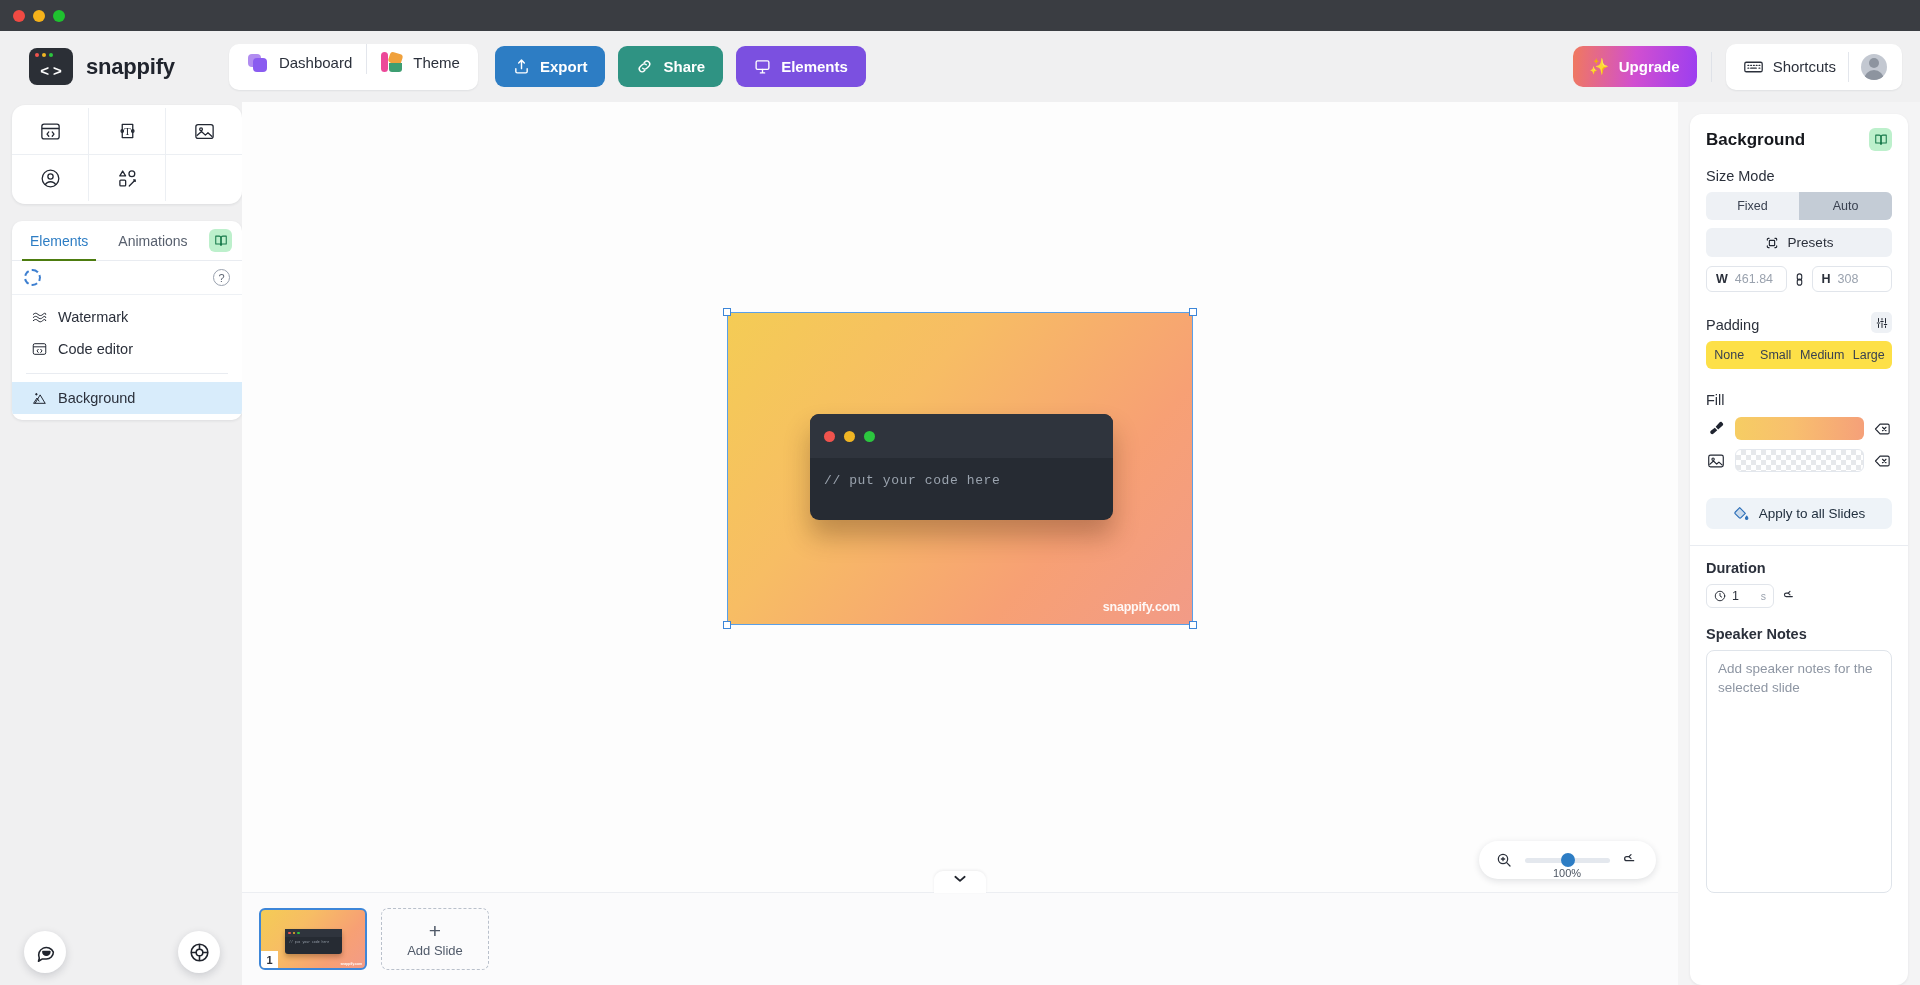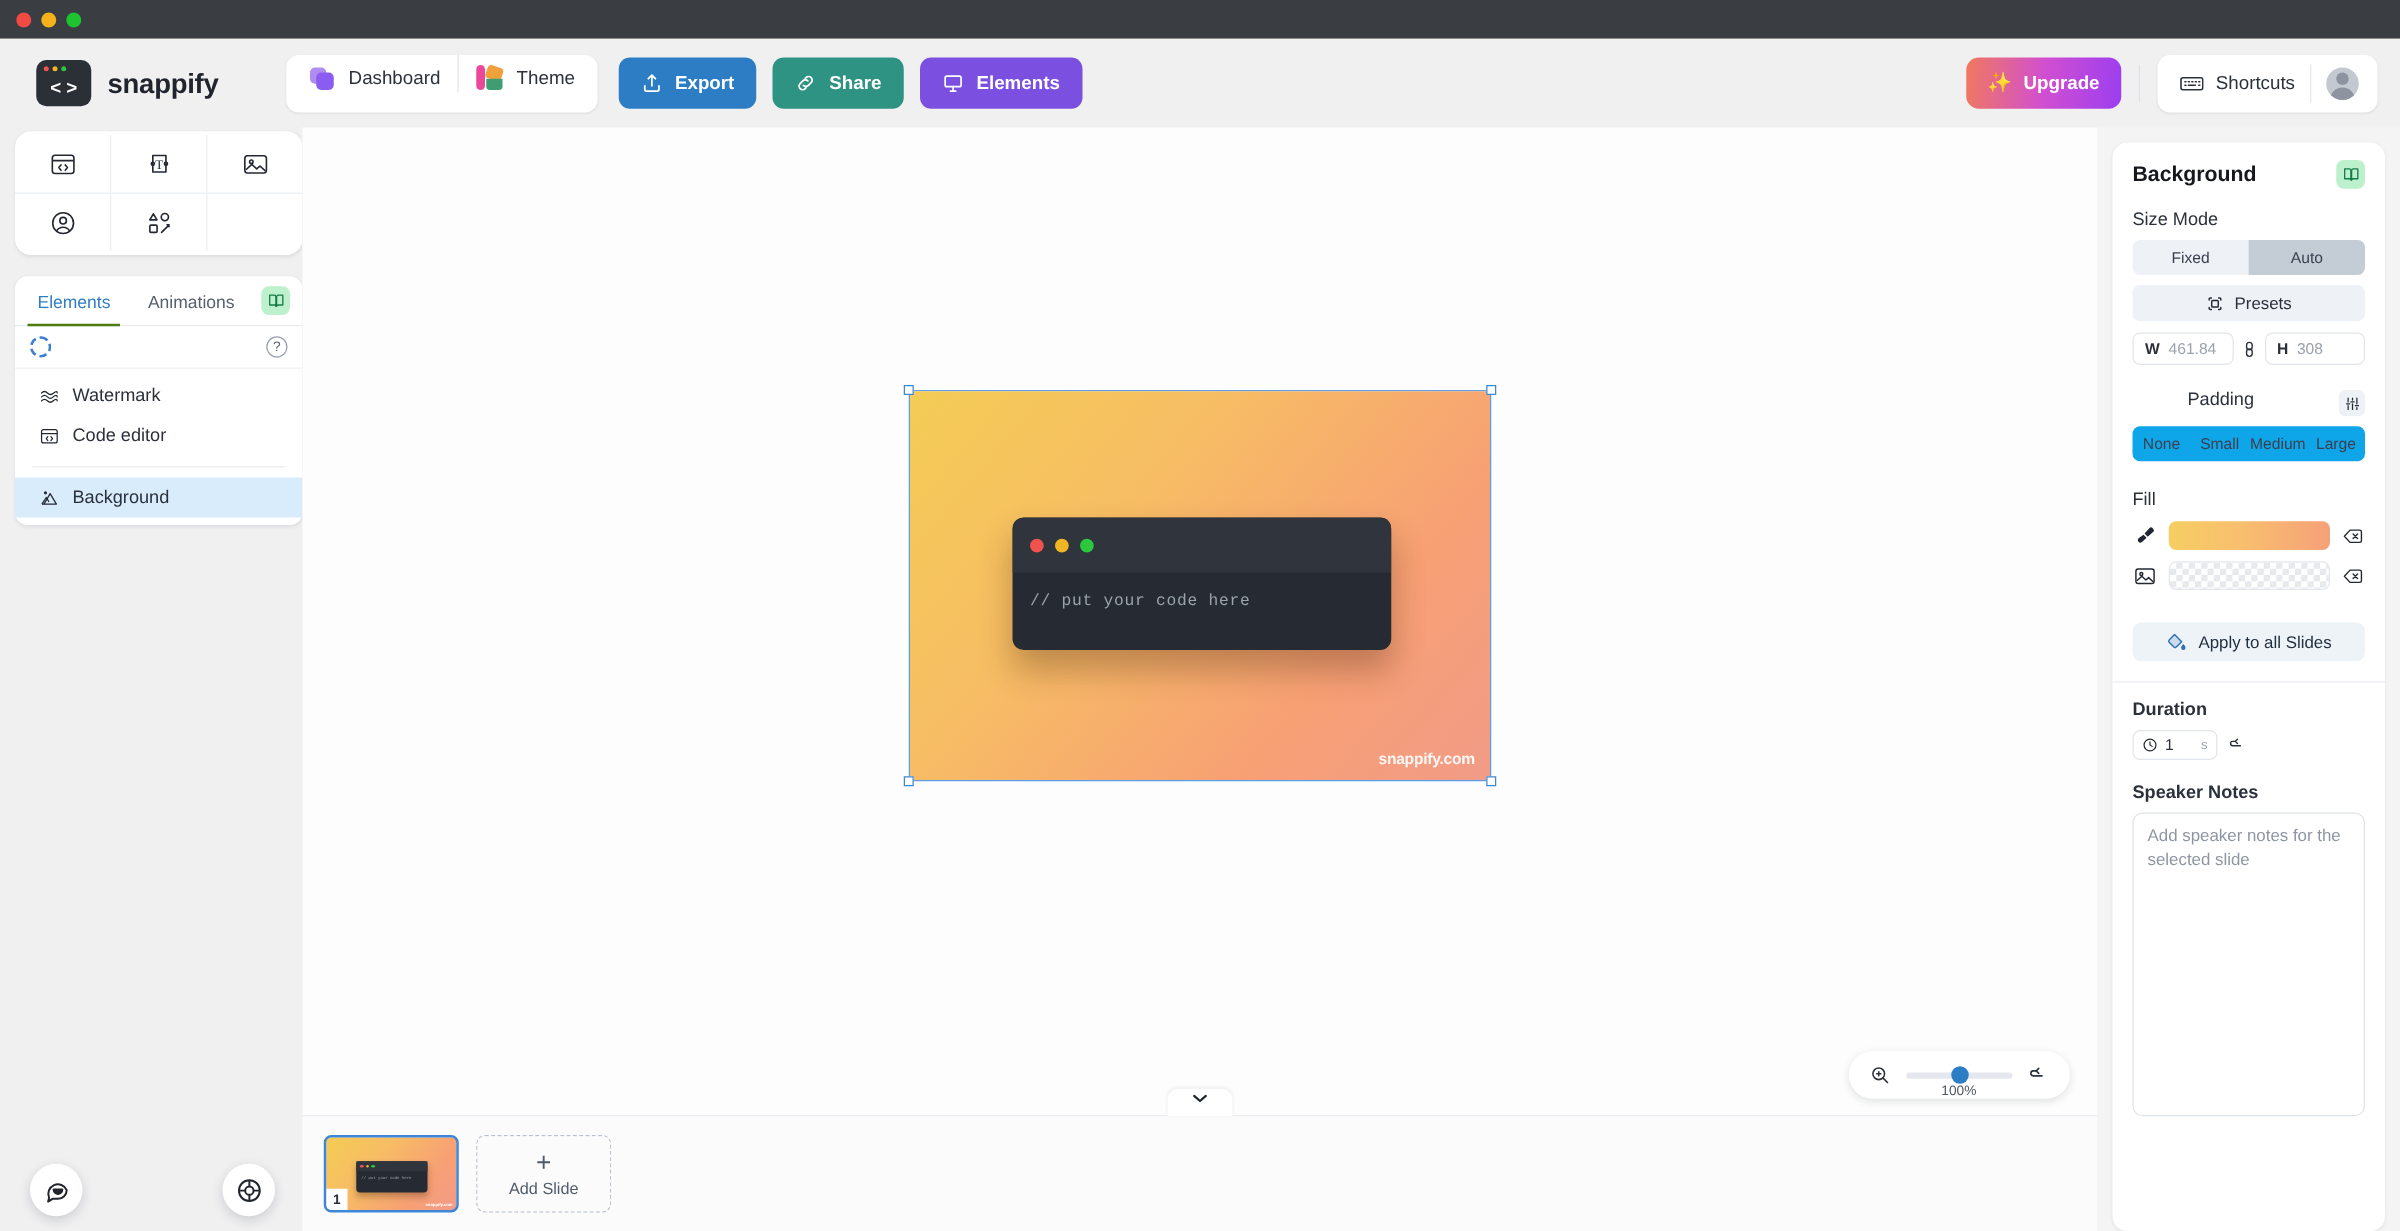--- a/index.html
+++ b/index.html
@@ -269,27 +269,27 @@
   }
   .wh-row { margin-top: 9px; display: flex; align-items: center; gap: 6px; }
   .wh-field {
     flex: 1; height: 26px; border: 1px solid #e1e5eb; border-radius: 6px;
     display: flex; align-items: center; gap: 7px; padding: 0 9px; cursor: text;
   }
   .wh-key { font-size: 12.5px; font-weight: 700; color: #2b303b; }
   .wh-val { font-size: 12.5px; color: #9aa2ae; }
   .link-ico { width: 13px; display: flex; align-items: center; justify-content: center; cursor: pointer; }
 
-  .pad-head { display: flex; align-items: flex-start; margin-top: 20px; margin-left: 44px; }
+  .pad-head { display: flex; align-items: flex-end; margin-top: 20px; }
   .pad-title { font-size: 14.5px; color: #2b303b; }
   .pad-cfg {
     margin-left: auto; width: 21px; height: 21px; border-radius: 5px; background: #eef1f5;
     display: flex; align-items: center; justify-content: center; cursor: pointer;
   }
-  .pad-seg { margin-top: 8px; height: 28px; display: flex; background: #0ea5e9; border-radius: 6px; }
+  .pad-seg { margin-top: 8px; height: 28px; display: flex; background: #fde047; border-radius: 6px; }
   .pad-seg .seg-btn { font-size: 12.5px; }
 
   .fill-title { font-size: 14.5px; color: #2b303b; margin-top: 23px; }
   .fill-row { margin-top: 9px; display: flex; align-items: center; gap: 9px; }
   .fill-ico { width: 20px; display: flex; align-items: center; justify-content: center; }
   .fill-swatch {
     flex: 1; height: 23px; border-radius: 6px;
     background: linear-gradient(90deg, #f6cd63 0%, #f8bf6e 45%, #f5a079 100%);
     cursor: pointer;
   }

